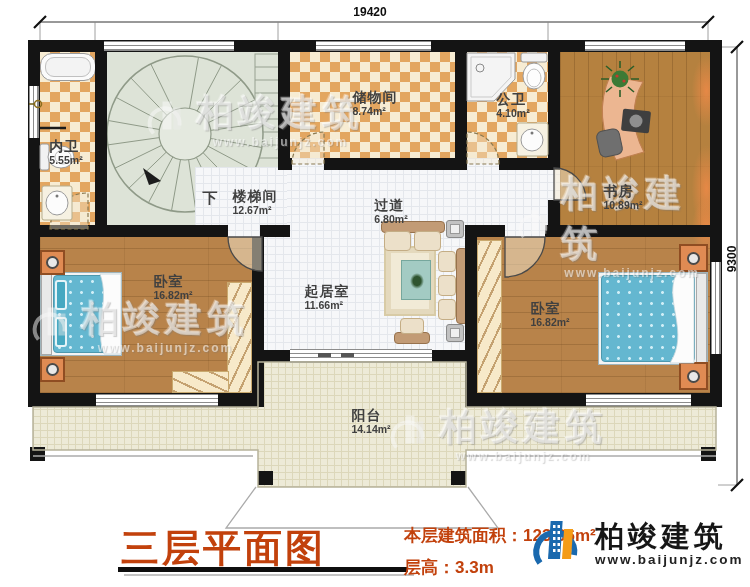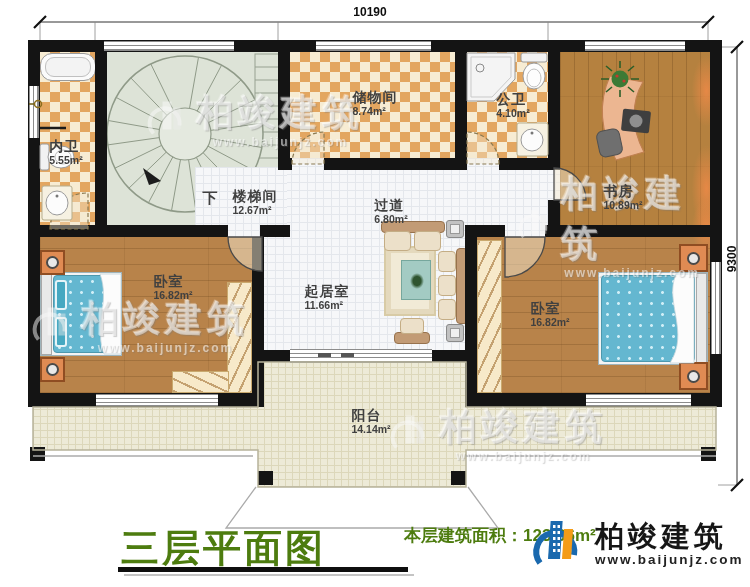--- a/index.html
+++ b/index.html
@@ -59,21 +59,21 @@
   .room-label .nm{font-weight:bold;font-size:14px;letter-spacing:1px;line-height:1.1}
   .room-label .ar{font-weight:bold;font-size:10.5px;line-height:1.25}
   .stair-label{display:flex;align-items:flex-start;gap:15px}
   .stair-label .down{font-weight:bold;font-size:15px}
   .wm{position:absolute;display:flex;align-items:center;gap:7px;transform:translate(-50%,-50%);z-index:30;pointer-events:none}
   .wm-name{font-size:37px;font-weight:bold;letter-spacing:5px;color:rgba(255,255,255,.48);
     text-shadow:1px 1px 1px rgba(120,120,120,.38),-1px -1px 1px rgba(255,255,255,.45)}
   .wm-site{font-size:12px;font-weight:bold;letter-spacing:2px;text-align:center;margin-top:-3px;
     color:rgba(255,255,255,.55);text-shadow:1px 1px 1px rgba(120,120,120,.3)}
   .dim{position:absolute;font-size:12px;font-weight:bold;z-index:45;color:#0e0e0e}
-  .tb{position:absolute;z-index:50;color:#4d7c0f}
+  .tb{position:absolute;z-index:50;color:#c2410c}
   .tb-title{font-size:38px;font-weight:bold;letter-spacing:3px}
   .tb-scale{font-size:27px;font-weight:bold}
   .tb-line{font-size:17px;font-weight:bold}
   .tb-rule-thick{position:absolute;background:#0e0e0e;z-index:50}
   .tb-rule-thin{position:absolute;background:#c4c4c4;z-index:50}
   .logo{position:absolute;display:flex;align-items:center;gap:9px;z-index:50}
   .logo-name{font-size:29px;font-weight:bold;letter-spacing:4px;color:#161616;line-height:1.05}
   .logo-site{font-size:13.5px;font-weight:bold;letter-spacing:2px;color:#222}
 </style>
 </head>
@@ -376,27 +376,28 @@
   </div>
   <div class="room-label" style="left:550px;top:315px">
     <div class="nm">卧室</div>
       <div class="ar">16.82m²</div>
   </div>
   <div class="room-label" style="left:371px;top:422px">
     <div class="nm">阳台</div>
       <div class="ar">14.14m²</div>
   </div>
 
-  <div class="dim" style="left:340px;top:5px;width:60px;text-align:center">10190</div>
+  <div class="dim" style="left:340px;top:5px;width:60px;text-align:center">19420</div>
   <div class="dim" style="left:710px;top:252px;width:44px;text-align:center;transform:rotate(-90deg)">9300</div>
 
   <div class="tb tb-title" style="left:121px;top:523px">三层平面图</div>
   <div class="tb-rule-thick" style="left:118px;top:567px;width:290px;height:5px"></div>
   <div class="tb-rule-thin" style="left:124px;top:574px;width:290px;height:2px"></div>
   <div class="tb tb-line" style="left:404px;top:524px">本层建筑面积：123.36m²</div>
+  <div class="tb tb-line" style="left:404px;top:556px">层高：3.3m</div>
 
   <div class="logo" style="left:528px;top:516px">
     <svg width="58" height="56" viewBox="0 0 58 56">
       <path d="M12 47 A19 19 0 1 1 46 39" fill="none" stroke="#1a69ae" stroke-width="6"></path>
       <rect x="23" y="5" width="12" height="38" fill="#1a69ae" transform="skewX(-4)"></rect>
       <g fill="#fff">
         <rect x="25" y="9" width="2.5" height="3"></rect>
           <rect x="29.5" y="9" width="2.5" height="3"></rect>
         <rect x="25" y="15" width="2.5" height="3"></rect>
           <rect x="29.5" y="15" width="2.5" height="3"></rect>

